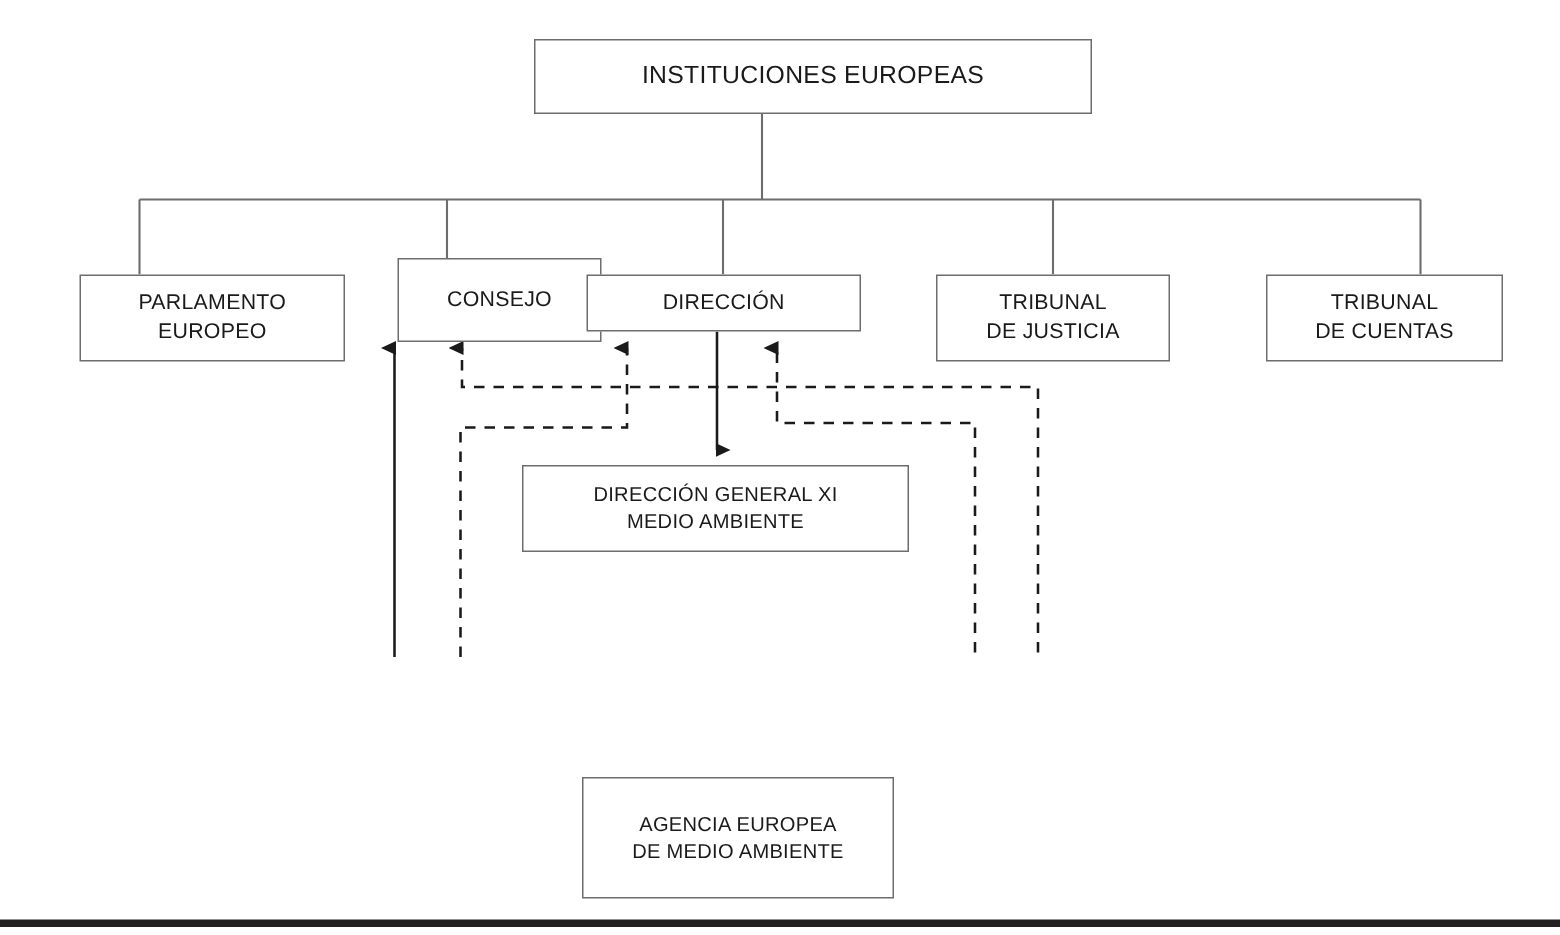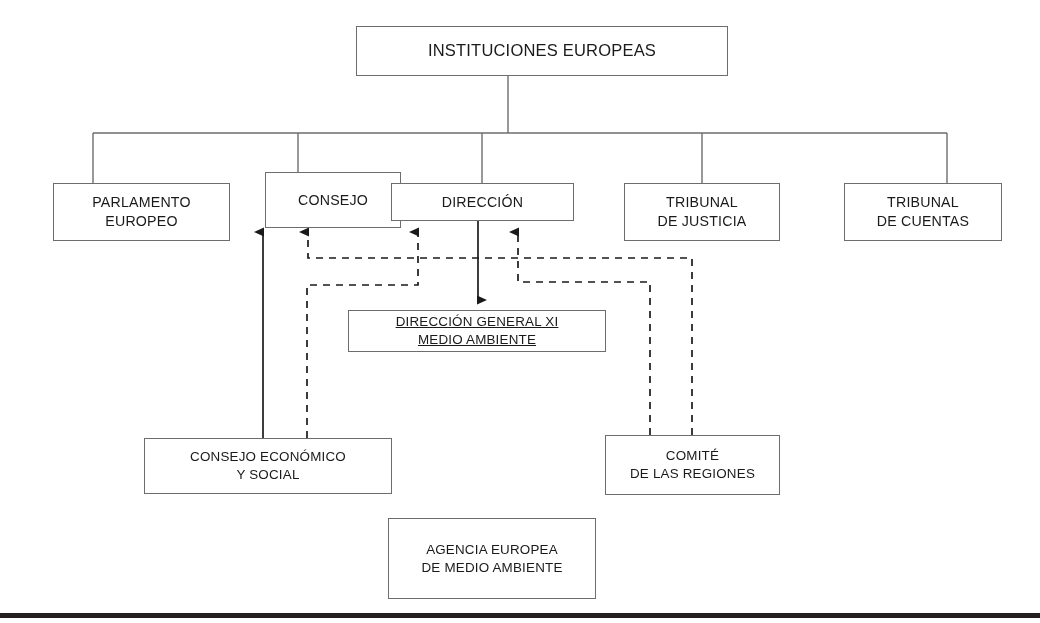--- a/index.html
+++ b/index.html
@@ -95,27 +95,23 @@
   <div class="node node-main" style="left:222px; top:172px; width:136px; height:56px;margin-left:43px;">CONSEJO</div>
 
   <div class="node node-main" style="left:391px; top:183px; width:183px; height:38px;">DIRECCIÓN</div>
 
   <div class="node node-main" style="left:624px; top:183px; width:156px; height:58px;">TRIBUNAL
 DE JUSTICIA</div>
 
   <div class="node node-main" style="left:844px; top:183px; width:158px; height:58px;">TRIBUNAL
 DE CUENTAS</div>
 
-  <div class="node node-sub" style="left:348px; top:310px; width:258px; height:42px;text-decoration:underline;">DIRECCIÓN GENERAL XI
+  <div class="node node-sub" style="left:348px; top:310px; width:258px; height:58px;">DIRECCIÓN GENERAL XI
 MEDIO AMBIENTE</div>
 
-  <div class="node node-sub" style="left:144px; top:438px; width:248px; height:56px;">CONSEJO ECONÓMICO
-Y SOCIAL</div>
 
-  <div class="node node-sub" style="left:605px; top:435px; width:175px; height:60px;">COMITÉ
-DE LAS REGIONES</div>
 
   <div class="node node-sub" style="left:388px; top:518px; width:208px; height:81px;">AGENCIA EUROPEA
 DE MEDIO AMBIENTE</div>
 
   <div class="bottom-rule" style="top:613px;"></div>
 
 </div>
 
 </body></html>

